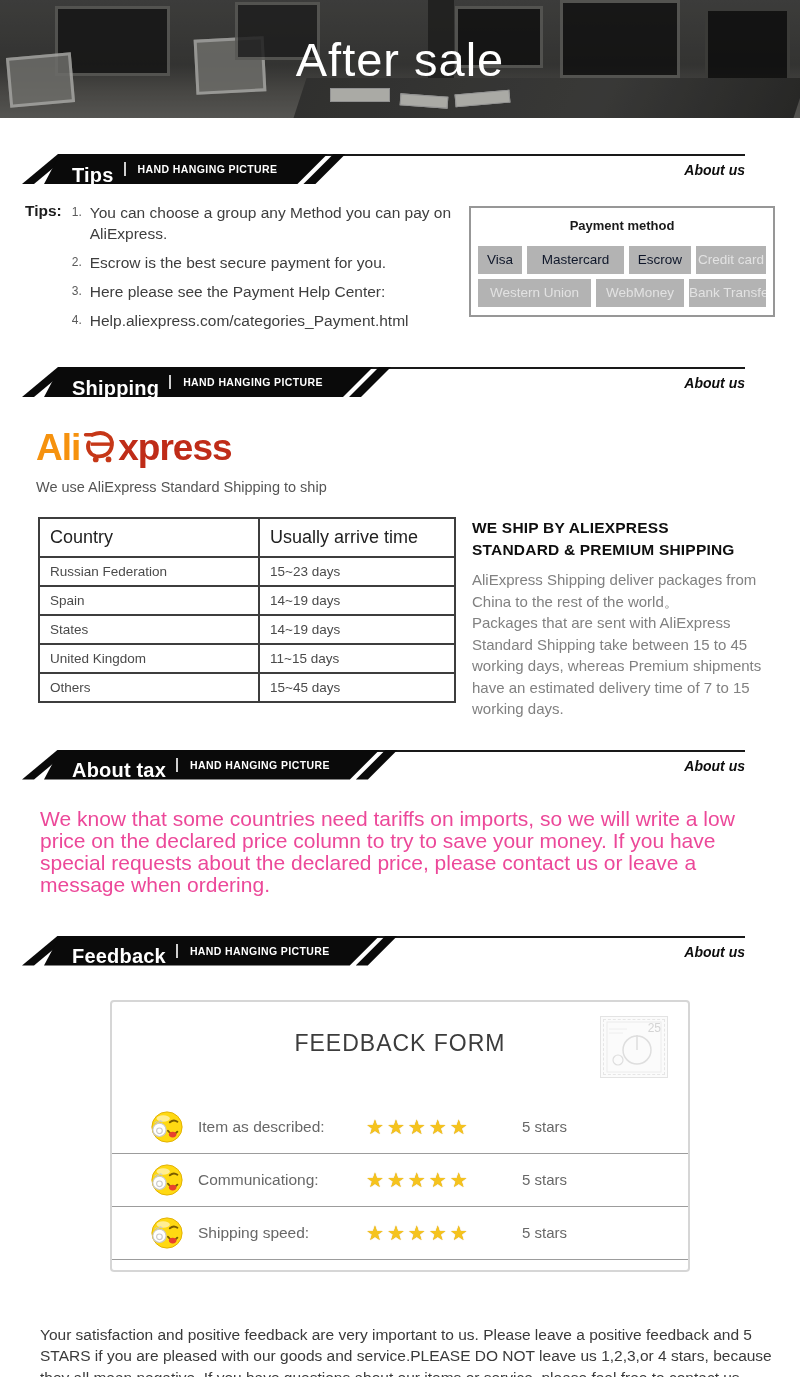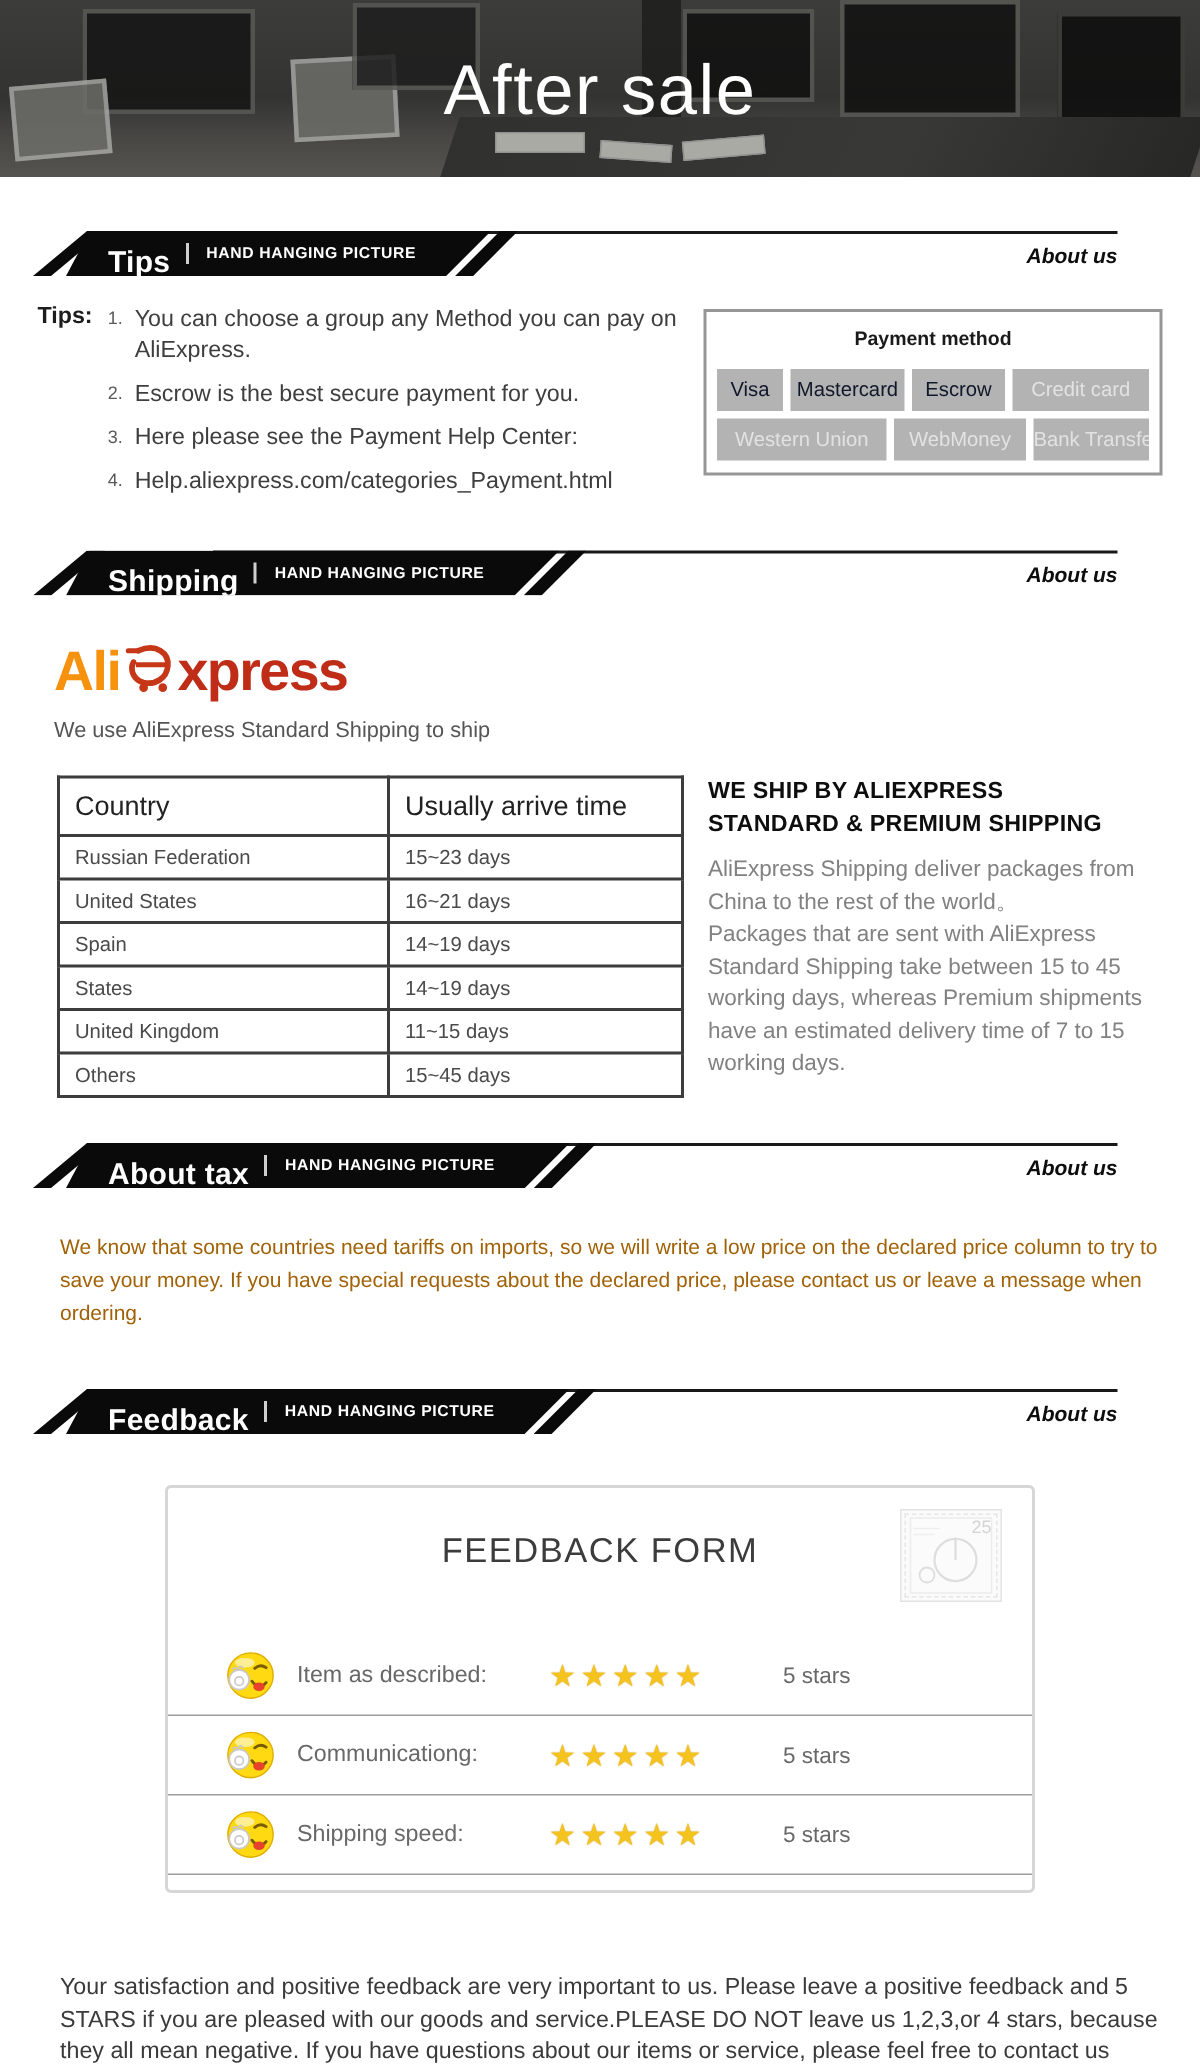--- a/index.html
+++ b/index.html
@@ -49,21 +49,21 @@
   .tips-num { font-size:12px; color:#5a5a5a; width:18px; flex:none; padding-top:3px; }
   .tips-text { font-size:15.5px; color:#3e3e3e; line-height:21px; }
 
   .pay-box { flex:none; width:306px; border:2px solid #979797; padding:6px 7px 8px 7px;
     margin-top:4px; align-self:flex-start; background:#fff; }
   .pay-title { text-align:center; font-size:13px; font-weight:bold; color:#1a1a1a; padding:4px 0 8px 0; }
   .pay-row { display:flex; gap:5px; margin-top:5px; }
   .chip { background:#b3b3b3; color:#0f172a; font-size:13.5px; height:28px; line-height:28px;
     text-align:center; flex:0 0 auto; overflow:hidden; white-space:nowrap; }
   .chip.dim { color:#e2e2e2; }
-  .c-visa{width:44px}.c-master{width:76px}.c-escrow{width:62px}.c-credit{flex:1 1 auto}
+  .c-visa{width:44px}.c-master{width:97px}.c-escrow{width:62px}.c-credit{flex:1 1 auto}
   .c-wu{width:113px}.c-wm{width:88px}.c-bt{flex:1 1 auto}
 
   
   .ship-logo { display:flex; align-items:flex-end; margin:26px 0 0 36px; height:44px; }
   .logo-ali { font-size:37px; font-weight:bold; color:#f6920e; letter-spacing:-1px; }
   .logo-cart { margin:0 1px 2px 3px; }
   .logo-xpress { font-size:37px; font-weight:bold; color:#bf2c18; letter-spacing:-1px; }
   .ship-note { margin:10px 0 0 36px; font-size:14.5px; color:#555; }
 
   .ship-cols { display:flex; margin:22px 25px 0 38px; }
@@ -72,21 +72,21 @@
     text-align:left; padding:8px 10px; }
   table.arrive td { border:2px solid #3d3d3d; font-size:13.5px; color:#4a4a4a; padding:6px 10px; }
   .col-country { width:220px; }
 
   .ship-aside { margin-left:16px; width:306px; }
   .aside-title { font-size:15.5px; font-weight:bold; color:#0e0e0e; line-height:22px; letter-spacing:.2px; }
   .aside-body { margin-top:8px; font-size:15px; color:#818181; line-height:21.5px; }
   .aside-body p { margin:0; }
 
   
-  .tax-body { margin:26px 28px 0 40px; font-size:14px; color:#a16207; line-height:22px; }
+  .tax-body { margin:26px 28px 0 40px; font-size:21px; color:#ec4899; line-height:22px; }
 
   
   .fb-card { position:relative; width:580px; margin:32px auto 0 auto; background:#fff;
     border:2px solid #d6d6d6; border-radius:4px; padding:24px 0 10px 0; min-height:240px; }
   .fb-title { text-align:center; font-size:23px; color:#3c3c3c; letter-spacing:1px; margin-top:4px; }
   .stamp { position:absolute; top:14px; right:20px; width:68px; height:62px; background:#fbfbfb;
     border:1px solid #e3e3e3; outline:1px dashed #e6e6e6; outline-offset:-4px; }
   .stamp-num { position:absolute; top:4px; right:6px; font-size:12px; color:#d4d4d4; }
   .fb-rows { margin-top:44px; }
   .fb-row { display:flex; align-items:center; padding:9px 22px 9px 38px; border-bottom:1px solid #9c9c9c; }
@@ -206,24 +206,20 @@
         <th class="col-country">Country</th>
         <th>Usually arrive time</th>
       </tr>
     </thead>
     <tbody>
       <tr>
         <td>Russian Federation</td>
         <td>15~23 days</td>
       </tr>
       <tr>
-        <td>United States</td>
-        <td>16~21 days</td>
-      </tr>
-      <tr>
         <td>Spain</td>
         <td>14~19 days</td>
       </tr>
       <tr>
         <td>States</td>
         <td>14~19 days</td>
       </tr>
       <tr>
         <td>United Kingdom</td>
         <td>11~15 days</td>

